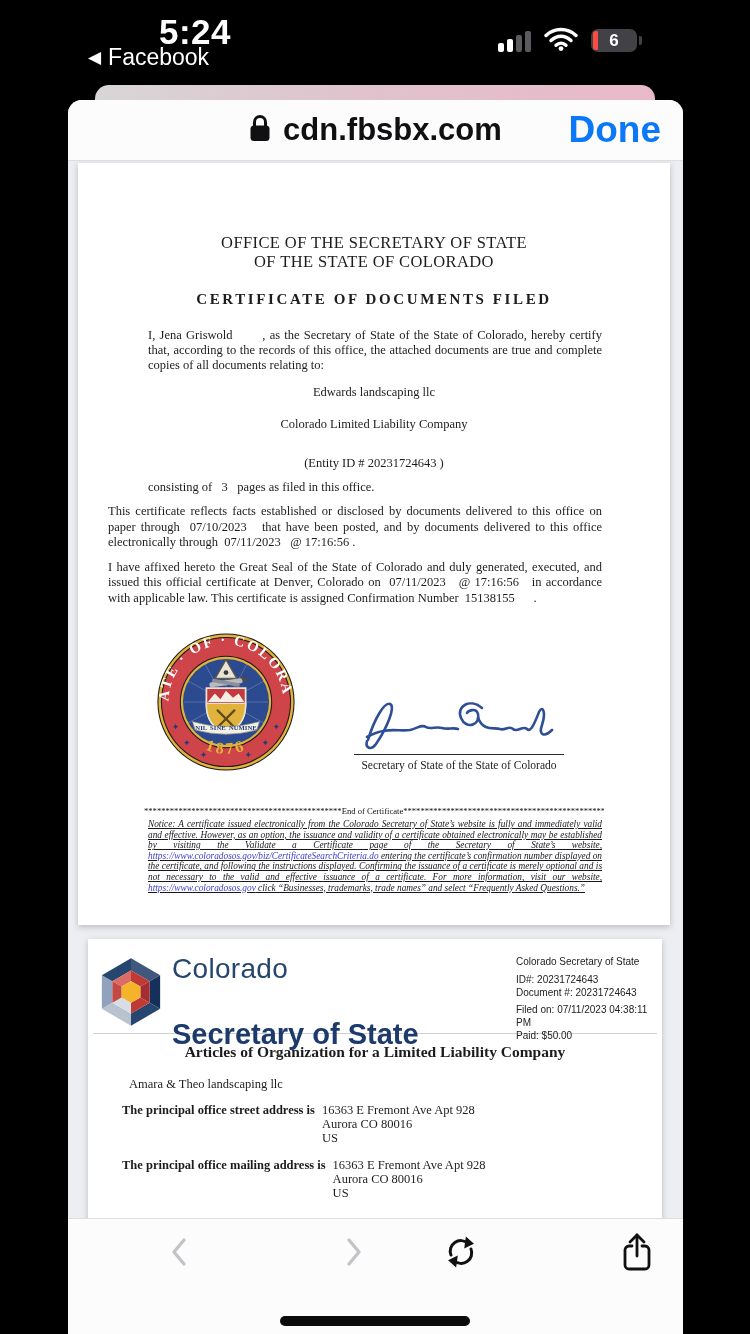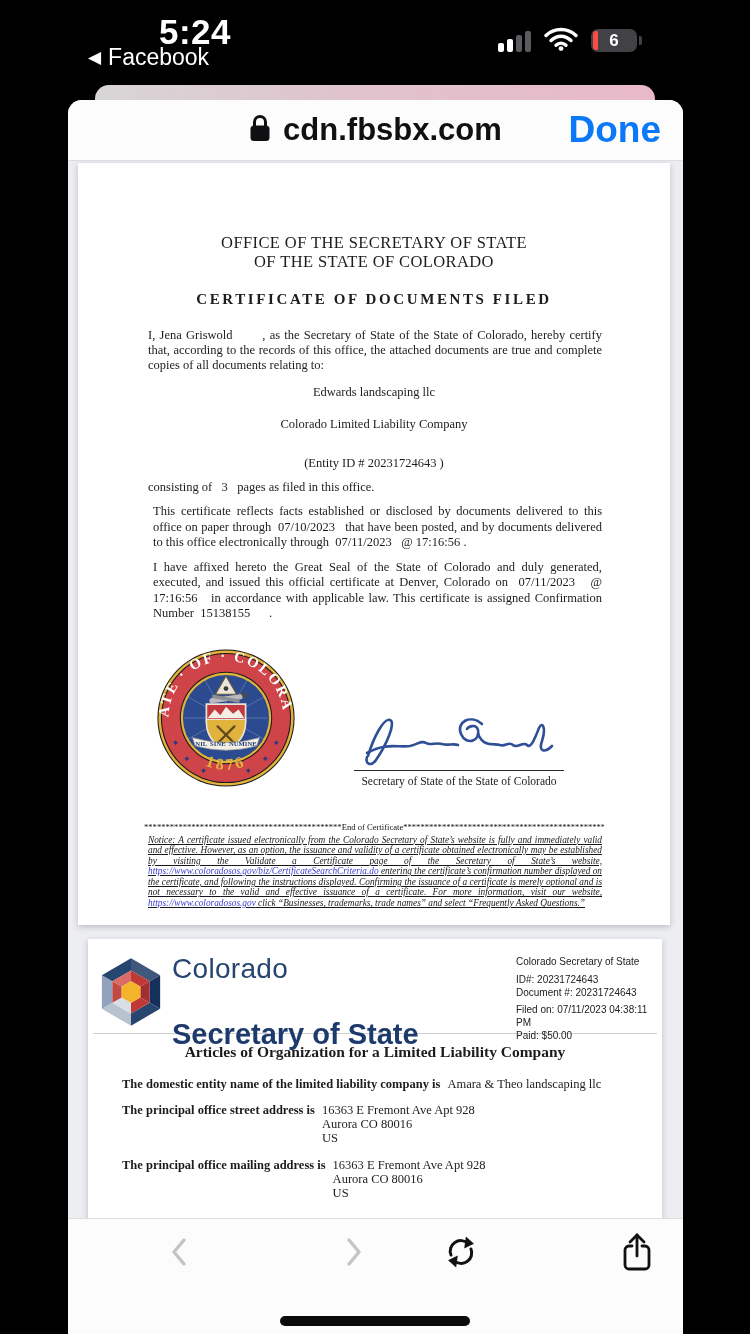--- a/index.html
+++ b/index.html
@@ -44,21 +44,21 @@
   .pg2{left:20px;top:778px;width:574px;height:420px;color:#1c1c1e;
        font-family:"Liberation Serif","DejaVu Serif",serif;}
 
   
   .p1-office{margin:71px 40px 0;text-align:center;font-size:16.5px;line-height:18.5px;letter-spacing:.4px;}
   .p1-title{margin:20px 20px 0;text-align:center;font-size:15px;font-weight:700;letter-spacing:2.6px;}
   .p1-body{margin:20px 68px 0 70px;font-size:12.5px;line-height:15px;text-align:justify;}
   .p1-c{text-align:center;font-size:12.5px;}
   .mt12{margin-top:12px;} .mt17{margin-top:17px;} .mt24{margin-top:24px;}
   .p1-left{margin:9px 68px 0 70px;font-size:12.5px;}
-  .p1-para{margin:9px 68px 0 75px;font-size:12.5px;line-height:15.5px;text-align:justify;}
+  .p1-para{margin:9px 68px 0 30px;font-size:12.5px;line-height:15.5px;text-align:justify;}
   .sealrow{position:relative;height:152px;margin-top:26px;}
   .sealrow svg.seal{position:absolute;left:78px;top:0;}
   .sigblk{position:absolute;left:276px;top:62px;width:210px;}
   .sigblk .sigline{border-top:1.6px solid #2a2a2a;margin-top:-2px;}
   .sigblk .sigcap{margin-top:4px;text-align:center;font-size:11.5px;color:#1c1c1e;}
   .endline{margin:22px 66px 0;font-size:8.6px;white-space:nowrap;overflow:hidden;text-align:center;color:#111;}
   .notice{margin:3px 68px 0 70px;font-size:9.3px;line-height:10.6px;text-align:justify;
           font-style:italic;color:#17171c;text-decoration:underline;}
   .notice .lnk{color:#3a3ad0;cursor:pointer;}
 
@@ -263,21 +263,20 @@
             <div>ID#: 20231724643</div>
             <div>Document #: 20231724643</div>
             <div class="fi-f">Filed on: 07/11/2023 04:38:11 PM</div>
             <div>Paid: $50.00</div>
           </div>
         </div>
         <div class="p2-rule"></div>
         <div class="p2-title">Articles of Organization for a Limited Liability Company</div>
 
         <div class="p2-row r1">
-          <span class="lbl">The domestic entity name of the limited liability company is</span>
           <span class="vals">
             <div class="vline">Amara &amp; Theo landscaping llc</div>
           </span>
         </div>
         <div class="p2-row r2">
           <span class="lbl">The principal office street address is</span>
           <span class="vals">
             <div class="vline">16363 E Fremont Ave Apt 928</div>
             <div class="vline">Aurora CO 80016</div>
             <div class="vline">US</div>

